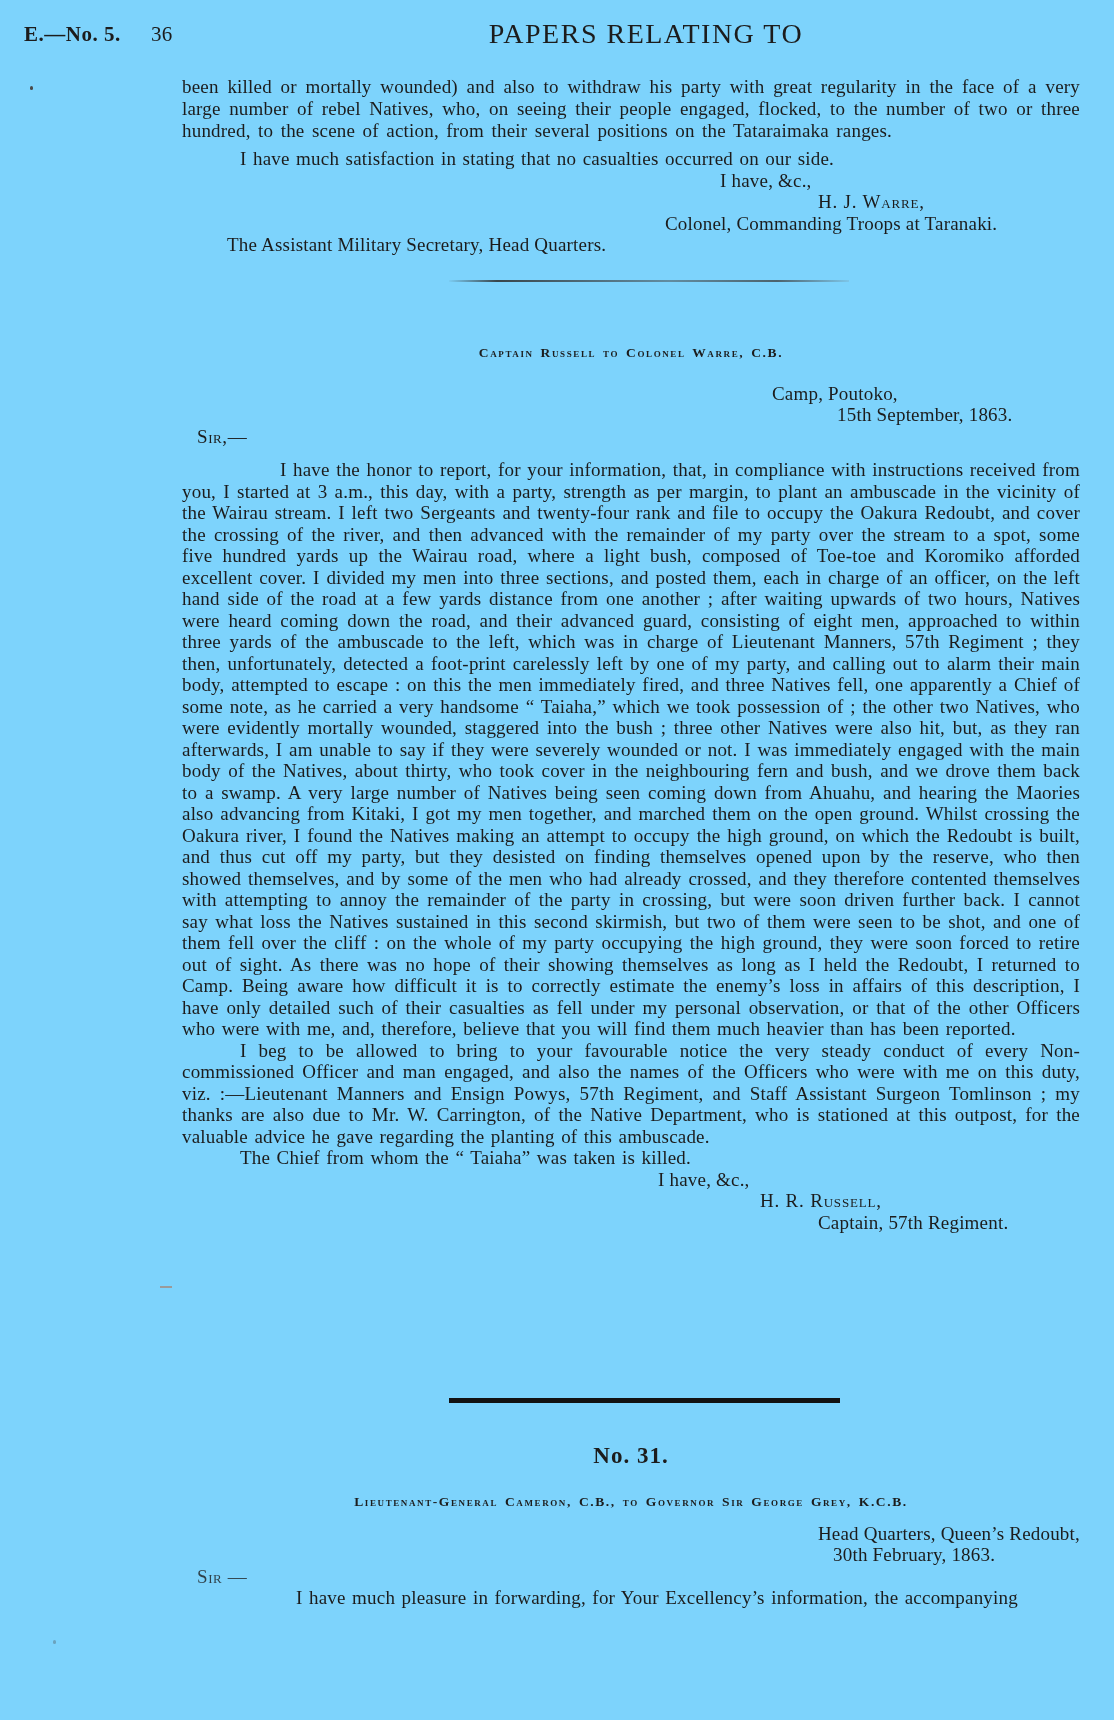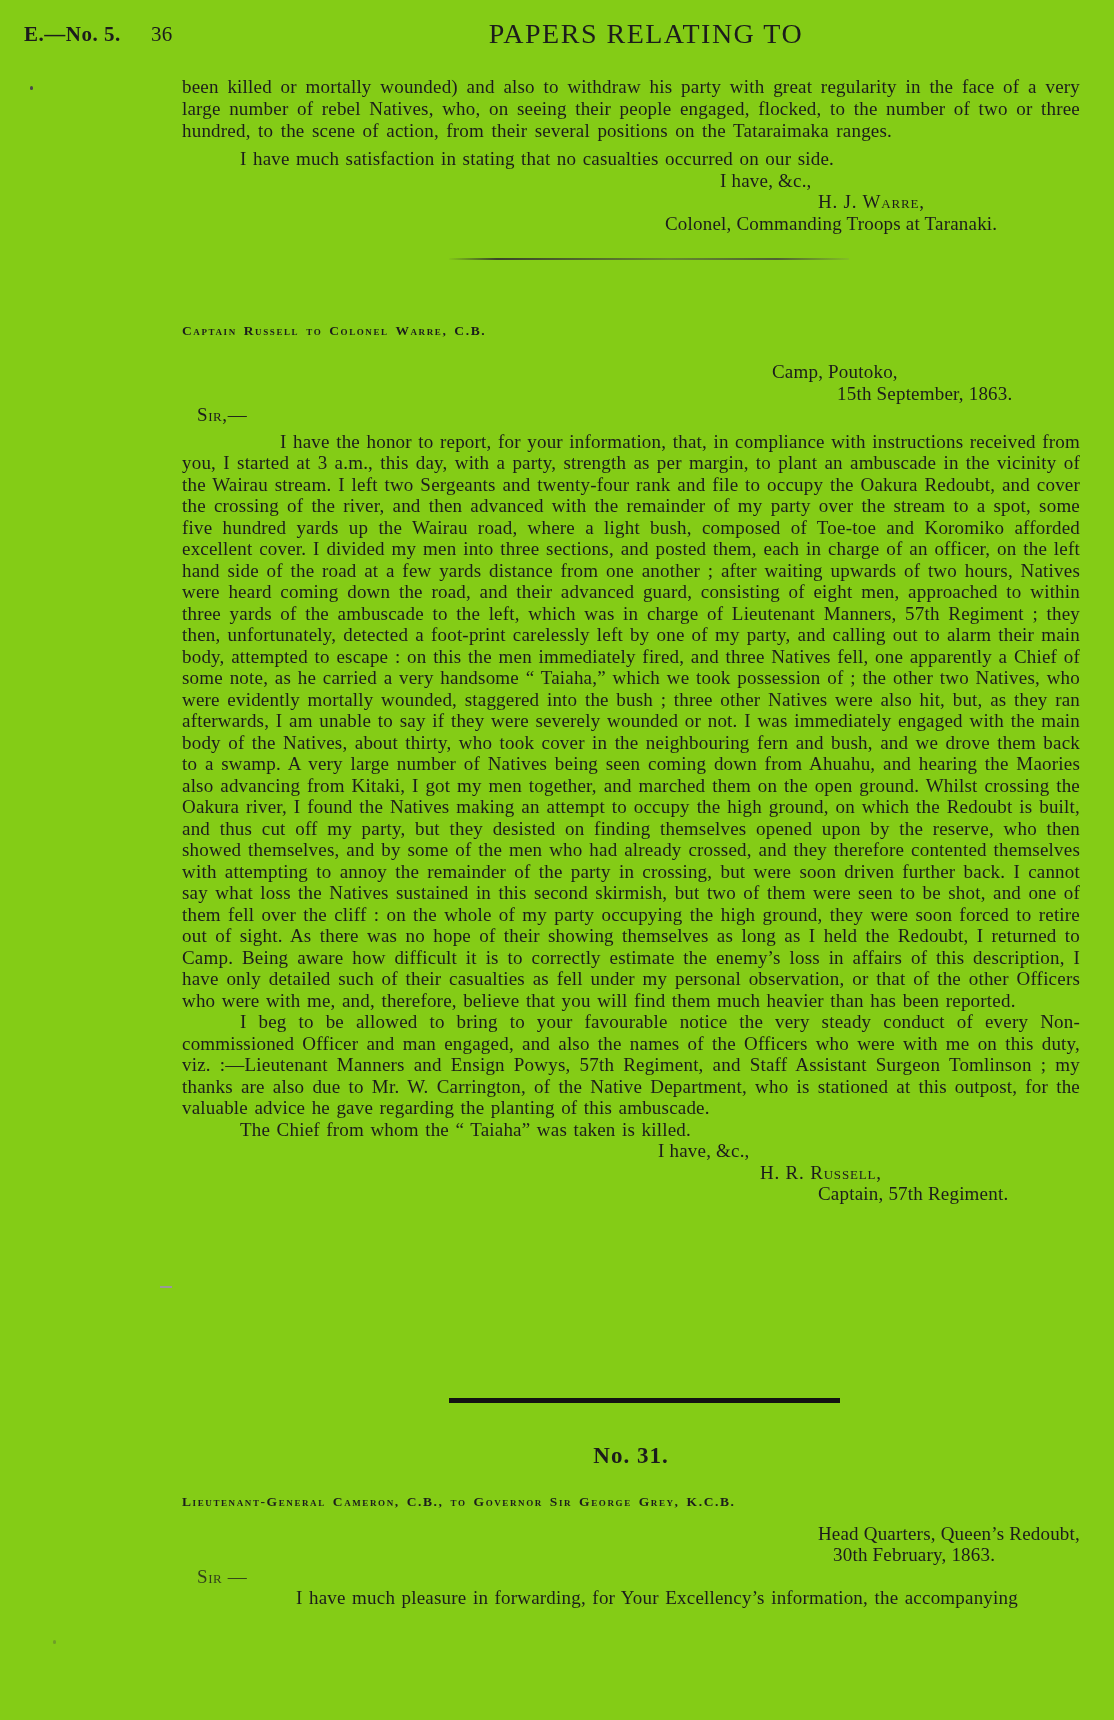--- a/index.html
+++ b/index.html
@@ -1,20 +1,20 @@
 <!DOCTYPE html>
 <html><head>
 <meta charset="utf-8">
 <style>
   html,body{margin:0;padding:0;background:#e9e9e9;}
   .page{
     position:relative;
     width:1114px;height:1720px;
     margin:0 auto;
-    background:#84cc16;
+    background:#7dd3fc;
     font-family:"Liberation Serif","DejaVu Serif",serif;
     color:#1c1c1c;
     overflow:hidden;
     letter-spacing:.2px;
   }
   
   .doc-ref{position:absolute;left:24px;top:22px;font-size:21px;font-weight:700;letter-spacing:.5px;}
   .page-number{position:absolute;left:151px;top:22px;font-size:21px;}
   .running-title{position:absolute;left:182px;top:18px;width:898px;text-align:center;
     font-size:28px;letter-spacing:1.5px;padding-left:30px;box-sizing:border-box;white-space:nowrap;}
@@ -24,29 +24,29 @@
   .para-cont{margin-top:76px;line-height:22px;word-spacing:2.5px;}
   .line{margin:0;white-space:nowrap;}
   .indent-std{text-indent:58px;}
   .indent-deep{text-indent:98px;}
   .indent-deeper{text-indent:114px;}
   .smallcaps{font-variant:small-caps;letter-spacing:.6px;}
   .sig{letter-spacing:.8px;}
   .rule-thin{height:2px;margin-left:267px;width:400px;border:0;
     background:linear-gradient(to right,rgba(80,80,80,.05),rgba(45,45,45,.85) 12%,rgba(70,70,70,.5) 55%,rgba(60,60,60,.75) 82%,rgba(120,120,120,.15));}
   .rule-thick{height:5px;margin-left:267px;width:391px;background:#121212;}
-  .letter-heading{margin:0;text-align:left;font-size:13.5px;font-weight:700;line-height:17px;
+  .letter-heading{margin:0;text-align:center;font-size:13.5px;font-weight:700;line-height:17px;
     font-variant:small-caps;letter-spacing:1.6px;word-spacing:2px;}
   .no-heading{margin:0;text-align:center;font-size:23px;letter-spacing:1px;}
   .bottom-section{position:absolute;left:182px;top:1398px;width:898px;font-size:19px;line-height:21.5px;}
   .faded{opacity:.8;}
   .artifact-dot{position:absolute;width:3px;height:4px;border-radius:2px;background:#4a4a4a;}
   .artifact-dash{position:absolute;width:12px;height:2px;background:#9a9a9a;}
   .mt6{margin-top:6px;}
-  .mt5{margin-top:5px;}
+  .mt5{margin-top:12px;}
 </style>
 </head>
 <body>
 
 <div class="page">
 
   <div class="doc-ref">E.—No. 5.</div>
   <div class="page-number">36</div>
   <div class="running-title">PAPERS RELATING TO</div>
 
@@ -55,20 +55,21 @@
   <div class="artifact-dot" style="left:53px;top:1640px;opacity:.35;"></div>
 
   <div class="content">
 
     <section>
       <p class="para para-cont">been killed or mortally wounded) and also to withdraw his party with great regularity in the face of a very large number of rebel Natives, who, on seeing their people engaged, flocked, to the number of two or three hundred, to the scene of action, from their several positions on the Tataraimaka ranges.</p>
       <p class="para indent-std mt6">I have much satisfaction in stating that no casualties occurred on our side.</p>
       <p class="line" style="margin-left:538px;">I have, &amp;c.,</p>
       <p class="line sig smallcaps" style="margin-left:636px;">H. J. Warre,</p>
       <p class="line" style="margin-left:483px;">Colonel, Commanding Troops at Taranaki.</p>
+      <p class="line" style="margin-left:45px;">The Assistant Military Secretary, Head Quarters.</p>
     </section>
 
     <hr class="rule-thin" style="margin-top:24px;margin-bottom:0;">
 
     <section>
       <h3 class="letter-heading" style="margin-top:62px;">Captain Russell to Colonel Warre, C.B.</h3>
       <p class="line" style="margin-top:22px;margin-left:590px;">Camp, Poutoko,</p>
       <p class="line" style="margin-left:655px;">15th September, 1863.</p>
       <p class="line smallcaps" style="margin-left:15px;">Sir,—</p>
       <p class="para indent-deep mt5">I have the honor to report, for your information, that, in compliance with instructions received from you, I started at 3 a.m., this day, with a party, strength as per margin, to plant an ambuscade in the vicinity of the Wairau stream.  I left two Sergeants and twenty-four rank and file to occupy the Oakura Redoubt, and cover the crossing of the river, and then advanced with the remainder of my party over the stream to a spot, some five hundred yards up the Wairau road, where a light bush, composed of Toe-toe and Koromiko afforded excellent cover.  I divided my men into three sections, and posted them, each in charge of an officer, on the left hand side of the road at a few yards distance from one another ; after waiting upwards of two hours, Natives were heard coming down the road, and their advanced guard, consisting of eight men, approached to within three yards of the ambuscade to the left, which was in charge of Lieutenant Manners, 57th Regiment ; they then, unfortunately, detected a foot-print carelessly left by one of my party, and calling out to alarm their main body, attempted to escape : on this the men immediately fired, and three Natives fell, one apparently a Chief of some note, as he carried a very handsome “ Taiaha,” which we took possession of ; the other two Natives, who were evidently mortally wounded, staggered into the bush ;  three other Natives were also hit, but, as they ran afterwards, I am unable to say if they were severely wounded or not.  I was immediately engaged with the main body of the Natives, about thirty, who took cover in the neighbouring fern and bush, and we drove them back to a swamp.  A very large number of Natives being seen coming down from Ahuahu, and hearing the Maories also advancing from Kitaki, I got my men together, and marched them on the open ground.  Whilst crossing the Oakura river, I found the Natives making an attempt to occupy the high ground, on which the Redoubt is built, and thus cut off my party, but they desisted on finding themselves opened upon by the reserve, who then showed themselves, and by some of the men who had already crossed, and they therefore contented themselves with attempting to annoy the remainder of the party in crossing, but were soon driven further back.  I cannot say what loss the Natives sustained in this second skirmish, but two of them were seen to be shot, and one of them fell over the cliff : on the whole of my party occupying the high ground, they were soon forced to retire out of sight.  As there was no hope of their showing themselves as long as I held the Redoubt, I returned to Camp.  Being aware how difficult it is to correctly estimate the enemy’s loss in affairs of this description, I have only detailed such of their casualties as fell under my personal observation, or that of the other Officers who were with me, and, therefore, believe that you will find them much heavier than has been reported.</p>

